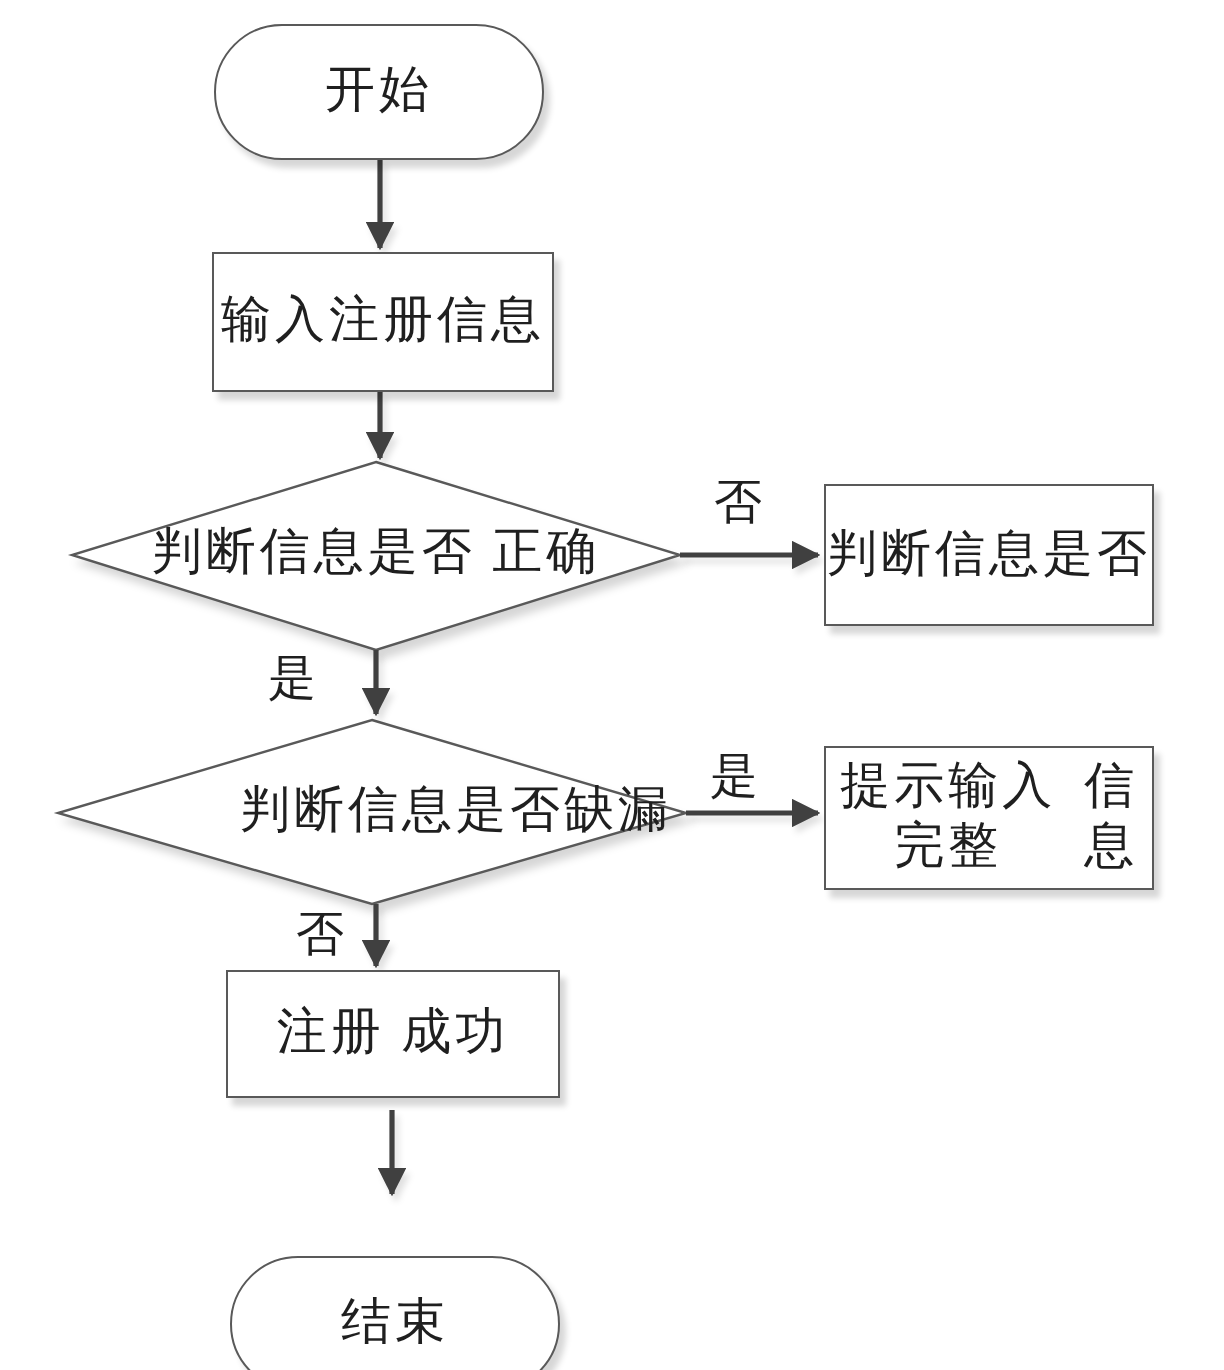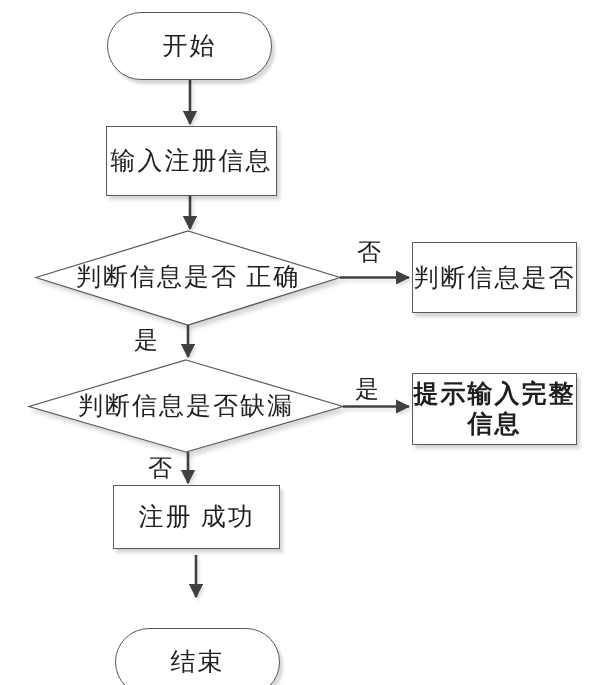--- a/index.html
+++ b/index.html
@@ -46,23 +46,21 @@
     box-shadow: 3px 4px 3px rgba(0,0,0,0.16);
   }
   .node.stadium {
     border-radius: 34px;
   }
   .node.diamond-text {
     background: transparent;
     border: none;
   }
   .node.multiline {
-    flex-direction: column;
     white-space: normal;
-    font-weight: bold;
   }
   .edge-label {
     position: absolute;
     width: 40px;
     height: 28px;
     line-height: 28px;
     text-align: center;
     font-size: 24px;
   }
 </style>
@@ -103,21 +101,21 @@
   </div>
 
   <div class="node diamond-text" style="left:38px; top:254px; width:300px; height:46px;">
     <span>判断信息是否 正确</span>
   </div>
 
   <div class="node boxed" style="left:412px; top:242px; width:165px; height:71px;">
     <span>判断信息是否</span>
   </div>
 
-  <div class="node diamond-text" style="left:36px; top:383px; width:300px; height:46px;">
+  <div class="node diamond-text" style="left:36px; top:383px; width:300px; height:46px;justify-content:flex-end;">
     <span>判断信息是否缺漏</span>
   </div>
 
   <div class="node boxed multiline" style="left:412px; top:373px; width:165px; height:72px; line-height:30px;">
     <span>提示输入完整</span>
     <span>信息</span>
   </div>
 
   <div class="node boxed" style="left:113px; top:485px; width:167px; height:64px;">
     <span>注册 成功</span>

